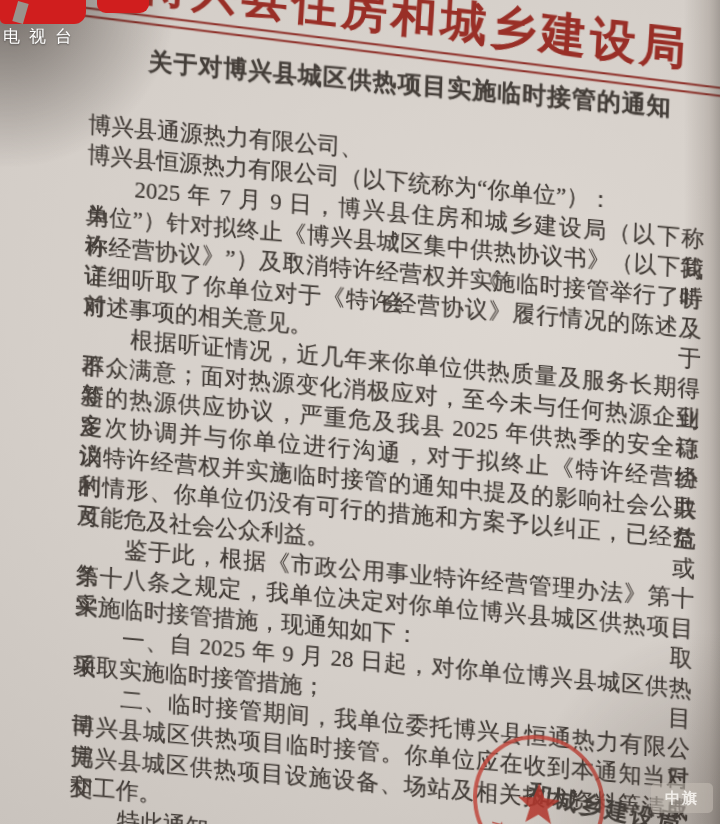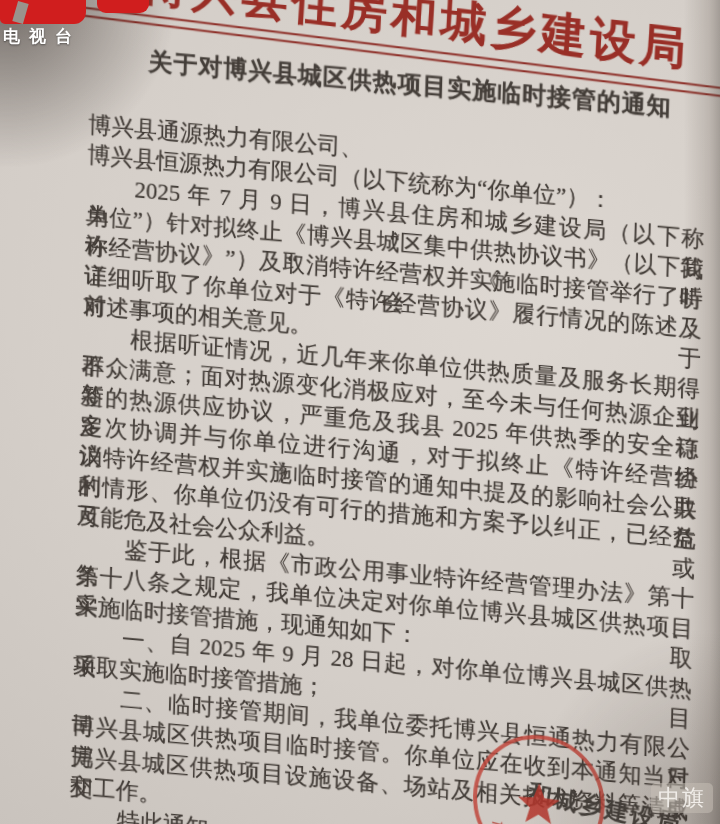--- a/index.html
+++ b/index.html
@@ -50,28 +50,28 @@
 
   .tv-logo{position:absolute;left:0;top:0;width:160px;height:50px;}
   .logo-a{position:absolute;left:0;top:0;width:86px;height:24px;background:#d01e1e;
           border-radius:0 0 12px 5px;}
   .logo-a-notch{position:absolute;left:15px;top:2px;width:11px;height:21px;background:#9a938c;
                 transform:rotate(16deg);}
   .logo-b{position:absolute;left:97px;top:0;width:52px;height:13px;background:#d01e1e;
           border-radius:0 0 9px 9px;}
   .station-caption{position:absolute;left:3px;top:25px;
                    font-family:"Liberation Sans","DejaVu Sans",sans-serif;
-                   font-size:17px;font-weight:bold;color:#ffffff;letter-spacing:9px;
+                   font-size:17px;font-weight:normal;color:#ffffff;letter-spacing:9px;
                    text-shadow:0 1px 2px rgba(0,0,0,.45);white-space:nowrap;}
 
   .watermark{position:absolute;left:651px;top:783px;width:62px;height:30px;
              background:rgba(196,189,181,.55);border-radius:5px;
              display:flex;align-items:center;justify-content:center;}
   .watermark span{font-family:"Liberation Sans","DejaVu Sans",sans-serif;
-                  font-size:22px;font-weight:normal;letter-spacing:2px;
+                  font-size:15px;font-weight:bold;letter-spacing:2px;
                   color:rgba(252,250,247,.82);}
 </style>
 </head>
 <body>
 
 <div class="stage">
 
   <div class="sheet">
 
     <div class="letterhead">博兴县住房和城乡建设局</div>

